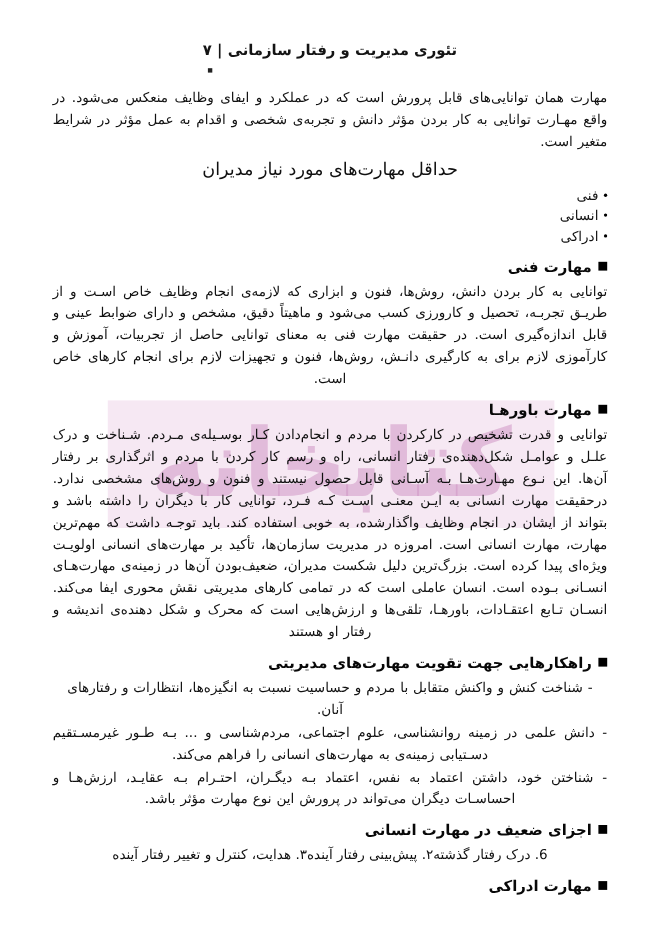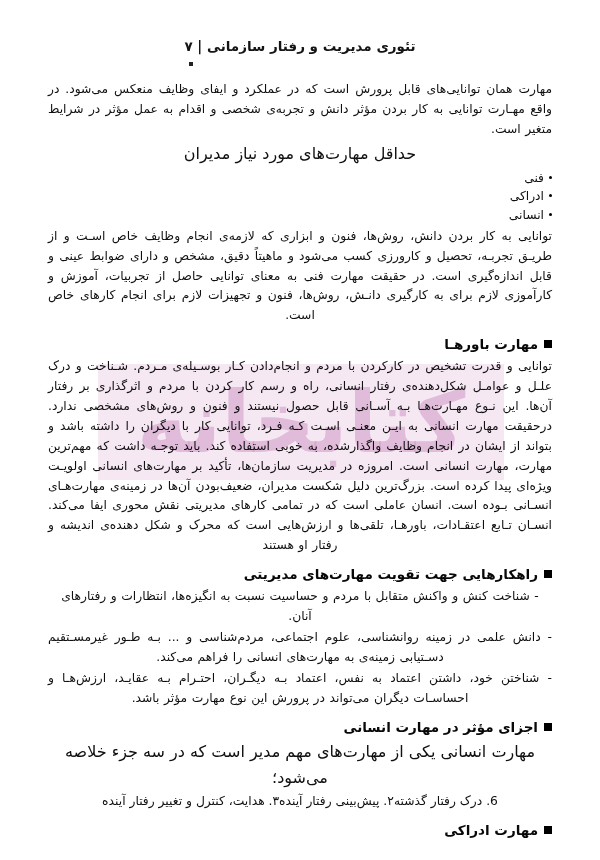--- a/index.html
+++ b/index.html
@@ -176,42 +176,44 @@
 
   <div class="content">
 
     <div class="page-header">تئوری مدیریت و رفتار سازمانی | ۷</div>
     <div class="gap-after-header"></div>
 
     <p class="body-text">مهارت همان توانایی‌های قابل پرورش است که در عملکرد و ایفای وظایف منعکس می‌شود. در واقع مهـارت توانایی به کار بردن مؤثر دانش و تجربه‌ی شخصی و اقدام به عمل مؤثر در شرایط متغیر است.</p>
     <p class="lead-line">حداقل مهارت‌های مورد نیاز مدیران</p>
     <ul class="bullets">
       <li><span class="dot"></span><span>فنی</span></li>
+      <li><span class="dot"></span><span>انسانی</span></li>
       <li><span class="dot"></span><span>ادراکی</span></li>
-      <li><span class="dot"></span><span>انسانی</span></li>
     </ul>
 
+    <h2 class="section-heading">
+      <span class="sq"></span><span>مهارت فنی</span>
+    </h2>
     <p class="body-text center-last">توانایی به کار بردن دانش، روش‌ها، فنون و ابزاری که لازمه‌ی انجام وظایف خاص اسـت و از طریـق تجربـه، تحصیل و کارورزی کسب می‌شود و ماهیتاً دقیق، مشخص و دارای ضوابط عینی و قابل اندازه‌گیری است. در حقیقت مهارت فنی به معنای توانایی حاصل از تجربیات، آموزش و کارآموزی لازم برای به کارگیری دانـش، روش‌ها، فنون و تجهیزات لازم برای انجام کارهای خاص است.</p>
 
     <h2 class="section-heading">
       <span class="sq"></span><span>مهارت باورهـا</span>
     </h2>
     <p class="body-text center-last">توانایی و قدرت تشخیص در کارکردن با مردم و انجام‌دادن کـار بوسـیله‌ی مـردم. شـناخت و درک علـل و عوامـل شکل‌دهنده‌ی رفتار انسانی، راه و رسم کار کردن با مردم و اثرگذاری بر رفتار آن‌ها. این نـوع مهـارت‌هـا بـه آسـانی قابل حصول نیستند و فنون و روش‌های مشخصی ندارد. درحقیقت مهارت انسانی به ایـن معنـی اسـت کـه فـرد، توانایی کار با دیگران را داشته باشد و بتواند از ایشان در انجام وظایف واگذارشده، به خوبی استفاده کند. باید توجـه داشت که مهم‌ترین مهارت، مهارت انسانی است. امروزه در مدیریت سازمان‌ها، تأکید بر مهارت‌های انسانی اولویـت ویژه‌ای پیدا کرده است. بزرگ‌ترین دلیل شکست مدیران، ضعیف‌بودن آن‌ها در زمینه‌ی مهارت‌هـای انسـانی بـوده است. انسان عاملی است که در تمامی کارهای مدیریتی نقش محوری ایفا می‌کند. انسـان تـابع اعتقـادات، باورهـا، تلقی‌ها و ارزش‌هایی است که محرک و شکل دهنده‌ی اندیشه و رفتار او هستند</p>
 
     <h2 class="section-heading">
       <span class="sq"></span><span>راهکارهایی جهت تقویت مهارت‌های مدیریتی</span>
     </h2>
     <p class="dash-item single">- شناخت کنش و واکنش متقابل با مردم و حساسیت نسبت به انگیزه‌ها، انتظارات و رفتارهای آنان.</p>
     <p class="dash-item">- دانش علمی در زمینه روانشناسی، علوم اجتماعی، مردم‌شناسی و ... بـه طـور غیرمسـتقیم دسـتیابی زمینه‌ی به مهارت‌های انسانی را فراهم می‌کند.</p>
     <p class="dash-item">- شناختن خود، داشتن اعتماد به نفس، اعتماد بـه دیگـران، احتـرام بـه عقایـد، ارزش‌هـا و احساسـات دیگران می‌تواند در پرورش این نوع مهارت مؤثر باشد.</p>
 
     <h2 class="section-heading">
-      <span class="sq"></span><span>اجزای مؤثر در مهارت انسانی</span>
-    </h2>
-    <p class="lead-line">مهارت انسانی یکی از مهارت‌های مهم مدیر است که در سه جزء خلاصه می‌شود؛</p>
+      <span class="sq"></span><span>اجزای ضعیف در مهارت انسانی</span>
+    </h2>
     <p class="numbered-line">6. درک رفتار گذشته۲. پیش‌بینی رفتار آینده۳. هدایت، کنترل و تغییر رفتار آینده</p>
 
     <h2 class="section-heading">
       <span class="sq"></span><span>مهارت ادراکی</span>
     </h2>
 
   </div>
 </div>
 
 </body></html>

